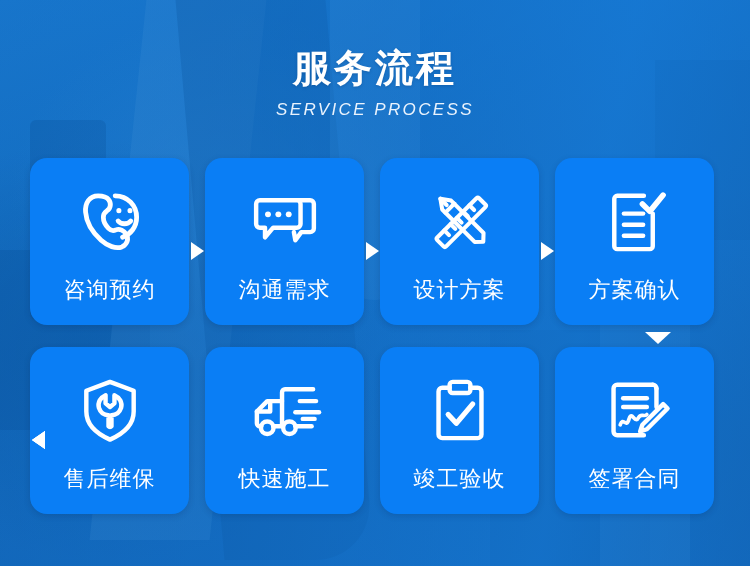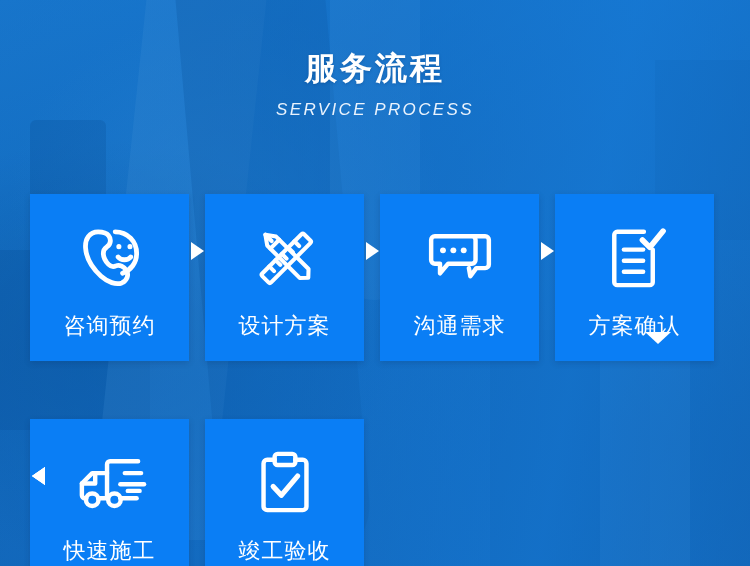--- a/index.html
+++ b/index.html
@@ -30,21 +30,21 @@
     position:absolute; inset:0;
     background:linear-gradient(100deg, rgba(16,105,190,.25) 0%, rgba(20,115,205,.55) 45%, rgba(22,122,215,.72) 75%, rgba(20,112,200,.60) 100%);
   }
 
   
   #header {
     position:absolute; left:0; right:0; top:44px;
     text-align:center; z-index:5;
   }
   #title {
-    font-size:32px; font-weight:bold; color:#ffffff;
+    font-size:38px; font-weight:bold; color:#ffffff;
     letter-spacing:3px; line-height:48px;
     text-shadow:0 1px 3px rgba(0,40,90,.25);
   }
   #subtitle {
     margin-top:8px;
     font-size:17px; color:#eaf3fd; letter-spacing:2.4px;
     font-weight:normal;
     font-style:italic;
   }
 
@@ -53,26 +53,25 @@
     position:absolute; left:30px; top:158px;
     width:690px; z-index:5;
   }
   .row { display:flex; gap:16px; position:relative; }
   .row + .row { margin-top:22px; }
 
   .card {
     position:relative;
     width:159px; height:167px;
     background:#0a7ef5;
-    border-radius:0;
+    border-radius:17px;
     display:flex; flex-direction:column;
     align-items:center; justify-content:flex-start;
     padding-top:26px;
     box-shadow:0 2px 6px rgba(0,35,80,.18);
-    margin-top:36px;
   }
   .card .icon-wrap {
     width:74px; height:74px;
     display:flex; align-items:center; justify-content:center;
   }
   .card .icon-wrap svg { width:100%; height:100%; display:block; }
   .card .label {
     margin-top:18px;
     font-size:22px; color:#ffffff; font-weight:normal;
     letter-spacing:1px; line-height:28px; white-space:nowrap;
@@ -151,53 +150,53 @@
           <circle cx="62" cy="36" r="3.4" fill="#ffffff" stroke="none"></circle>
           <circle cx="77" cy="36" r="3.4" fill="#ffffff" stroke="none"></circle>
           <path d="M61 50 C65 55 74 55 78 50"></path>
         </svg>
       </div>
       <div class="label">咨询预约</div>
     </div>
 
     <div class="card">
       <div class="icon-wrap">
-        <svg viewBox="0 0 100 100" fill="none" stroke="#ffffff" stroke-width="5.5" stroke-linecap="round" stroke-linejoin="round">
-
-          <g transform="rotate(45 50 50)">
-            <rect x="44" y="10" width="17" height="80" rx="2.5"></rect>
-            <path d="M44 26 H53 M44 38 H53 M44 50 H53 M44 62 H53 M44 74 H53"></path>
-          </g>
-
-          <g transform="rotate(-45 50 50)">
-            <path d="M44 22 L52.5 10 L61 22 V84 L52.5 92 L44 84 Z"></path>
-            <path d="M44 28 H61"></path>
-            <path d="M52.5 10 L52.5 22"></path>
-          </g>
-        </svg>
-      </div>
-      <div class="label">设计方案</div>
-    </div>
-
-    <div class="card">
-      <div class="icon-wrap">
         <svg viewBox="0 0 100 100" fill="none" stroke="#ffffff" stroke-width="6" stroke-linecap="round" stroke-linejoin="round">
           <path d="M40 22 H84 A5 5 0 0 1 89 27 V60 A5 5 0 0 1 84 65 H72 L64 76 L62 65"></path>
           <path d="M16 22 H66 A5 5 0 0 1 71 27 V54 A5 5 0 0 1 66 59 H34 L23 72 L23 59 H16
                    A5 5 0 0 1 11 54 V27 A5 5 0 0 1 16 22 Z" fill="#0a7ef5"></path>
           <circle cx="27" cy="41" r="4" fill="#ffffff" stroke="none"></circle>
           <circle cx="41" cy="41" r="4" fill="#ffffff" stroke="none"></circle>
           <circle cx="55" cy="41" r="4" fill="#ffffff" stroke="none"></circle>
         </svg>
       </div>
       <div class="label">沟通需求</div>
     </div>
 
     <div class="card">
       <div class="icon-wrap">
+        <svg viewBox="0 0 100 100" fill="none" stroke="#ffffff" stroke-width="5.5" stroke-linecap="round" stroke-linejoin="round">
+
+          <g transform="rotate(45 50 50)">
+            <rect x="44" y="10" width="17" height="80" rx="2.5"></rect>
+            <path d="M44 26 H53 M44 38 H53 M44 50 H53 M44 62 H53 M44 74 H53"></path>
+          </g>
+
+          <g transform="rotate(-45 50 50)">
+            <path d="M44 22 L52.5 10 L61 22 V84 L52.5 92 L44 84 Z"></path>
+            <path d="M44 28 H61"></path>
+            <path d="M52.5 10 L52.5 22"></path>
+          </g>
+        </svg>
+      </div>
+      <div class="label">设计方案</div>
+    </div>
+
+    <div class="card">
+      <div class="icon-wrap">
         <svg viewBox="0 0 100 100" fill="none" stroke="#ffffff" stroke-width="6" stroke-linecap="round" stroke-linejoin="round">
           <path d="M74 40 V84 A4 4 0 0 1 70 88 H26 A4 4 0 0 1 22 84 V20 A4 4 0 0 1 26 16 H62"></path>
           <path d="M35 40 H61"></path>
           <path d="M35 55 H61"></path>
           <path d="M35 70 H61"></path>
           <path d="M60 27 L70 37 L88 15" stroke-width="7.5"></path>
         </svg>
       </div>
       <div class="label">方案确认</div>
     </div>
@@ -212,20 +211,30 @@
         <div class="tri-right"></div>
       </div>
 
     <div class="arrow-down-wrap">
         <div class="tri-down"></div>
       </div>
   </div>
 
   <div class="row">
 
+    <div class="card">
+      <div class="icon-wrap">
+        <svg viewBox="0 0 100 100" fill="none" stroke="#ffffff" stroke-width="6" stroke-linecap="round" stroke-linejoin="round">
+          <path d="M50 12 L82 24 V52 C82 70 68 82 50 90 C32 82 18 70 18 52 V24 Z"></path>
+          <path d="M44 30 V41 L50 46 L56 41 V30 C63 33 67 40 65 47 C63 53 58 57 52 57
+                   V72 A2.5 2.5 0 0 1 48 72 V57 C42 57 37 53 35 47 C33 40 37 33 44 30 Z"></path>
+        </svg>
+      </div>
+      <div class="label">售后维保</div>
+    </div>
 
     <div class="card">
       <div class="icon-wrap">
         <svg viewBox="0 0 100 100" fill="none" stroke="#ffffff" stroke-width="6" stroke-linecap="round" stroke-linejoin="round">
           <path d="M88 22 H50 A4 4 0 0 0 46 26 V72 H34"></path>
           <path d="M46 38 H26 L12 52 V68 A4 4 0 0 0 16 72 H18"></path>
           <path d="M12 52 H30 V38"></path>
           <circle cx="26" cy="74" r="8.5"></circle>
           <circle cx="56" cy="74" r="8.5"></circle>
           <path d="M64 72 H86"></path>
@@ -242,20 +251,34 @@
         <svg viewBox="0 0 100 100" fill="none" stroke="#ffffff" stroke-width="6" stroke-linecap="round" stroke-linejoin="round">
           <path d="M36 20 H26 A5 5 0 0 0 21 25 V83 A5 5 0 0 0 26 88 H74 A5 5 0 0 0 79 83
                    V25 A5 5 0 0 0 74 20 H64"></path>
           <rect x="36" y="12" width="28" height="15" rx="4"></rect>
           <path d="M34 56 L45 68 L67 42" stroke-width="7"></path>
         </svg>
       </div>
       <div class="label">竣工验收</div>
     </div>
 
+    <div class="card">
+      <div class="icon-wrap">
+        <svg viewBox="0 0 100 100" fill="none" stroke="#ffffff" stroke-width="6" stroke-linecap="round" stroke-linejoin="round">
+          <path d="M74 16 H26 A5 5 0 0 0 21 21 V79 A5 5 0 0 0 26 84 H62"></path>
+          <path d="M79 21 V46"></path>
+          <path d="M74 16 A5 5 0 0 1 79 21"></path>
+          <path d="M34 34 H66"></path>
+          <path d="M34 46 H66"></path>
+          <path d="M30 70 C34 58 38 76 42 62 C46 50 50 70 55 60 C58 54 62 60 66 56" stroke-width="5"></path>
+          <path d="M88 42 L94 48 L66 76 L57 79 L60 70 Z"></path>
+        </svg>
+      </div>
+      <div class="label">签署合同</div>
+    </div>
 
     <div class="arrow-h b1">
         <div class="tri-left"></div>
       </div>
     <div class="arrow-h b2">
         <div class="tri-left"></div>
       </div>
     <div class="arrow-h b3">
         <div class="tri-left"></div>
       </div>

